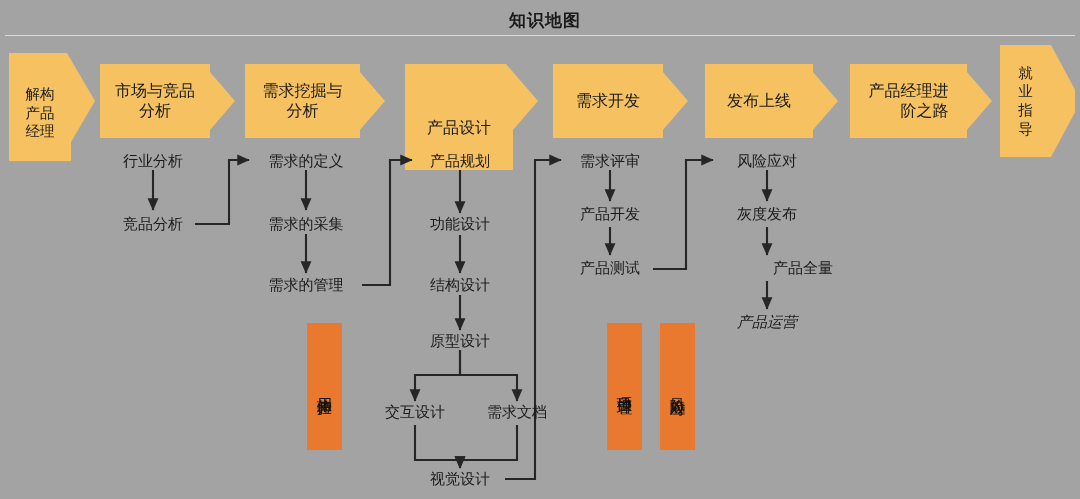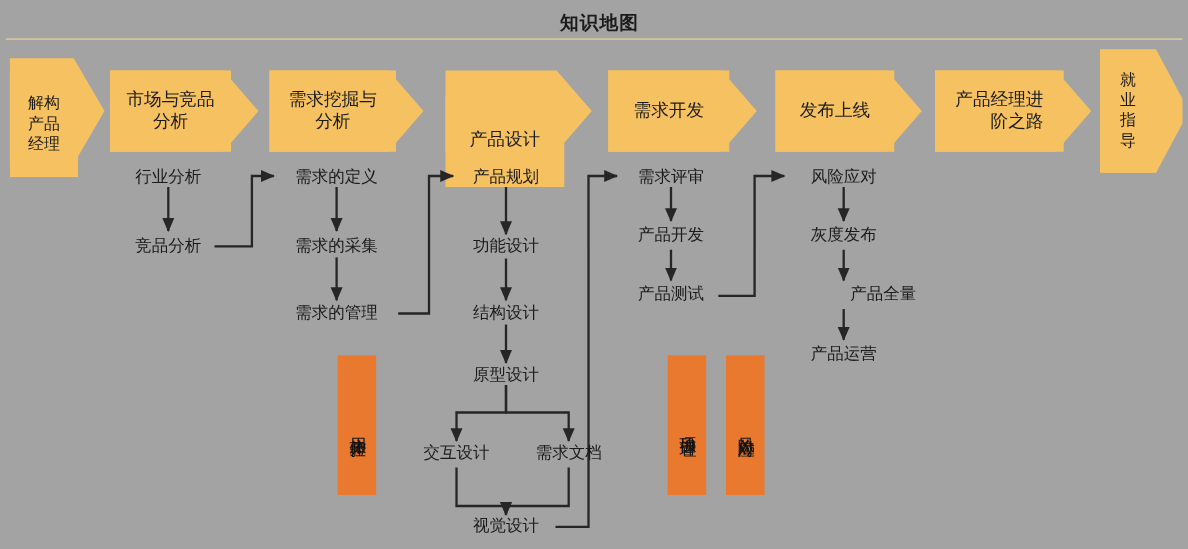--- a/index.html
+++ b/index.html
@@ -235,21 +235,21 @@
   <div class="node" style="left:512px; top:399px;">需求文档</div>
   <div class="node" style="left:455px; top:466px;">视觉设计</div>
 
   <div class="node" style="left:605px; top:148px;text-align:center;">需求评审</div>
   <div class="node" style="left:605px; top:201px;">产品开发</div>
   <div class="node" style="left:605px; top:255px;">产品测试</div>
 
   <div class="node" style="left:762px; top:148px;">风险应对</div>
   <div class="node" style="left:762px; top:201px;">灰度发布</div>
   <div class="node" style="left:762px; top:255px;margin-left:36px;">产品全量</div>
-  <div class="node" style="left:762px; top:309px;">产品运营</div>
+  <div class="node" style="left:762px; top:309px;font-style:italic;">产品运营</div>
 
   <div class="vtag" style="left:302px; top:318px; width:35px; height:127px;">
     <span class="vtag-label">用户体验</span>
   </div>
 
   <div class="vtag" style="left:602px; top:318px; width:35px; height:127px;">
     <span class="vtag-label">项目管理</span>
   </div>
 
   <div class="vtag" style="left:655px; top:318px; width:35px; height:127px;">

